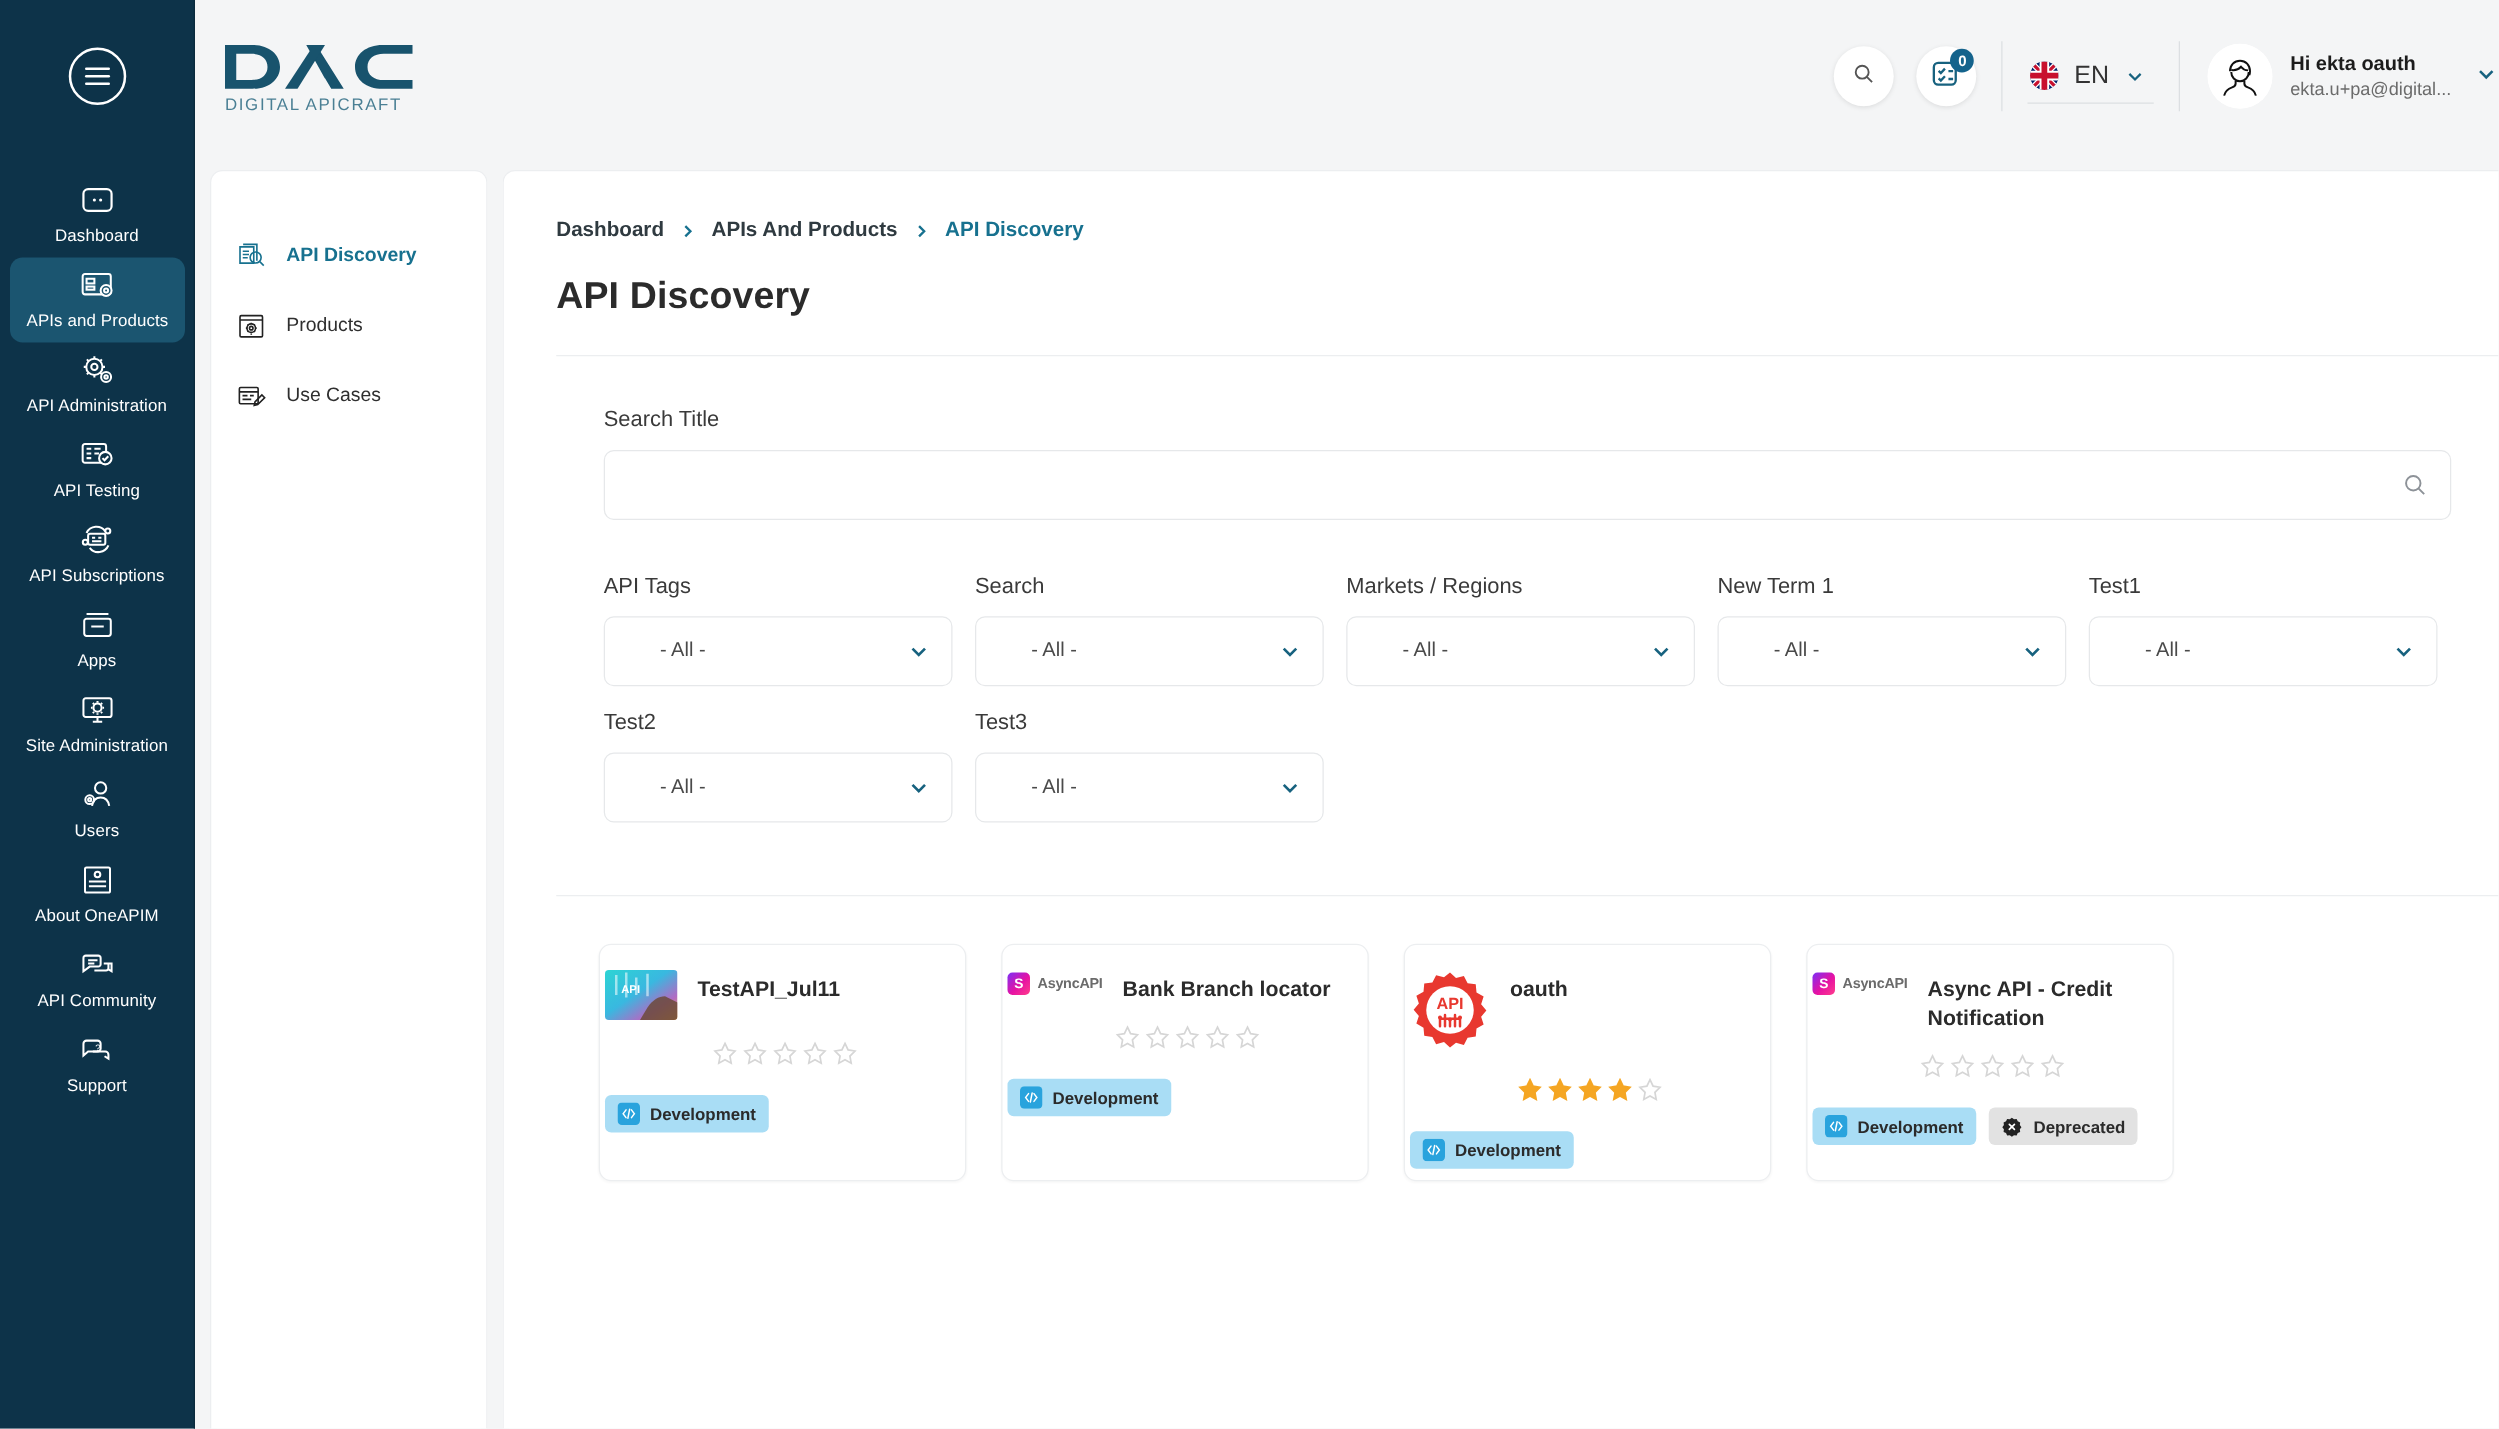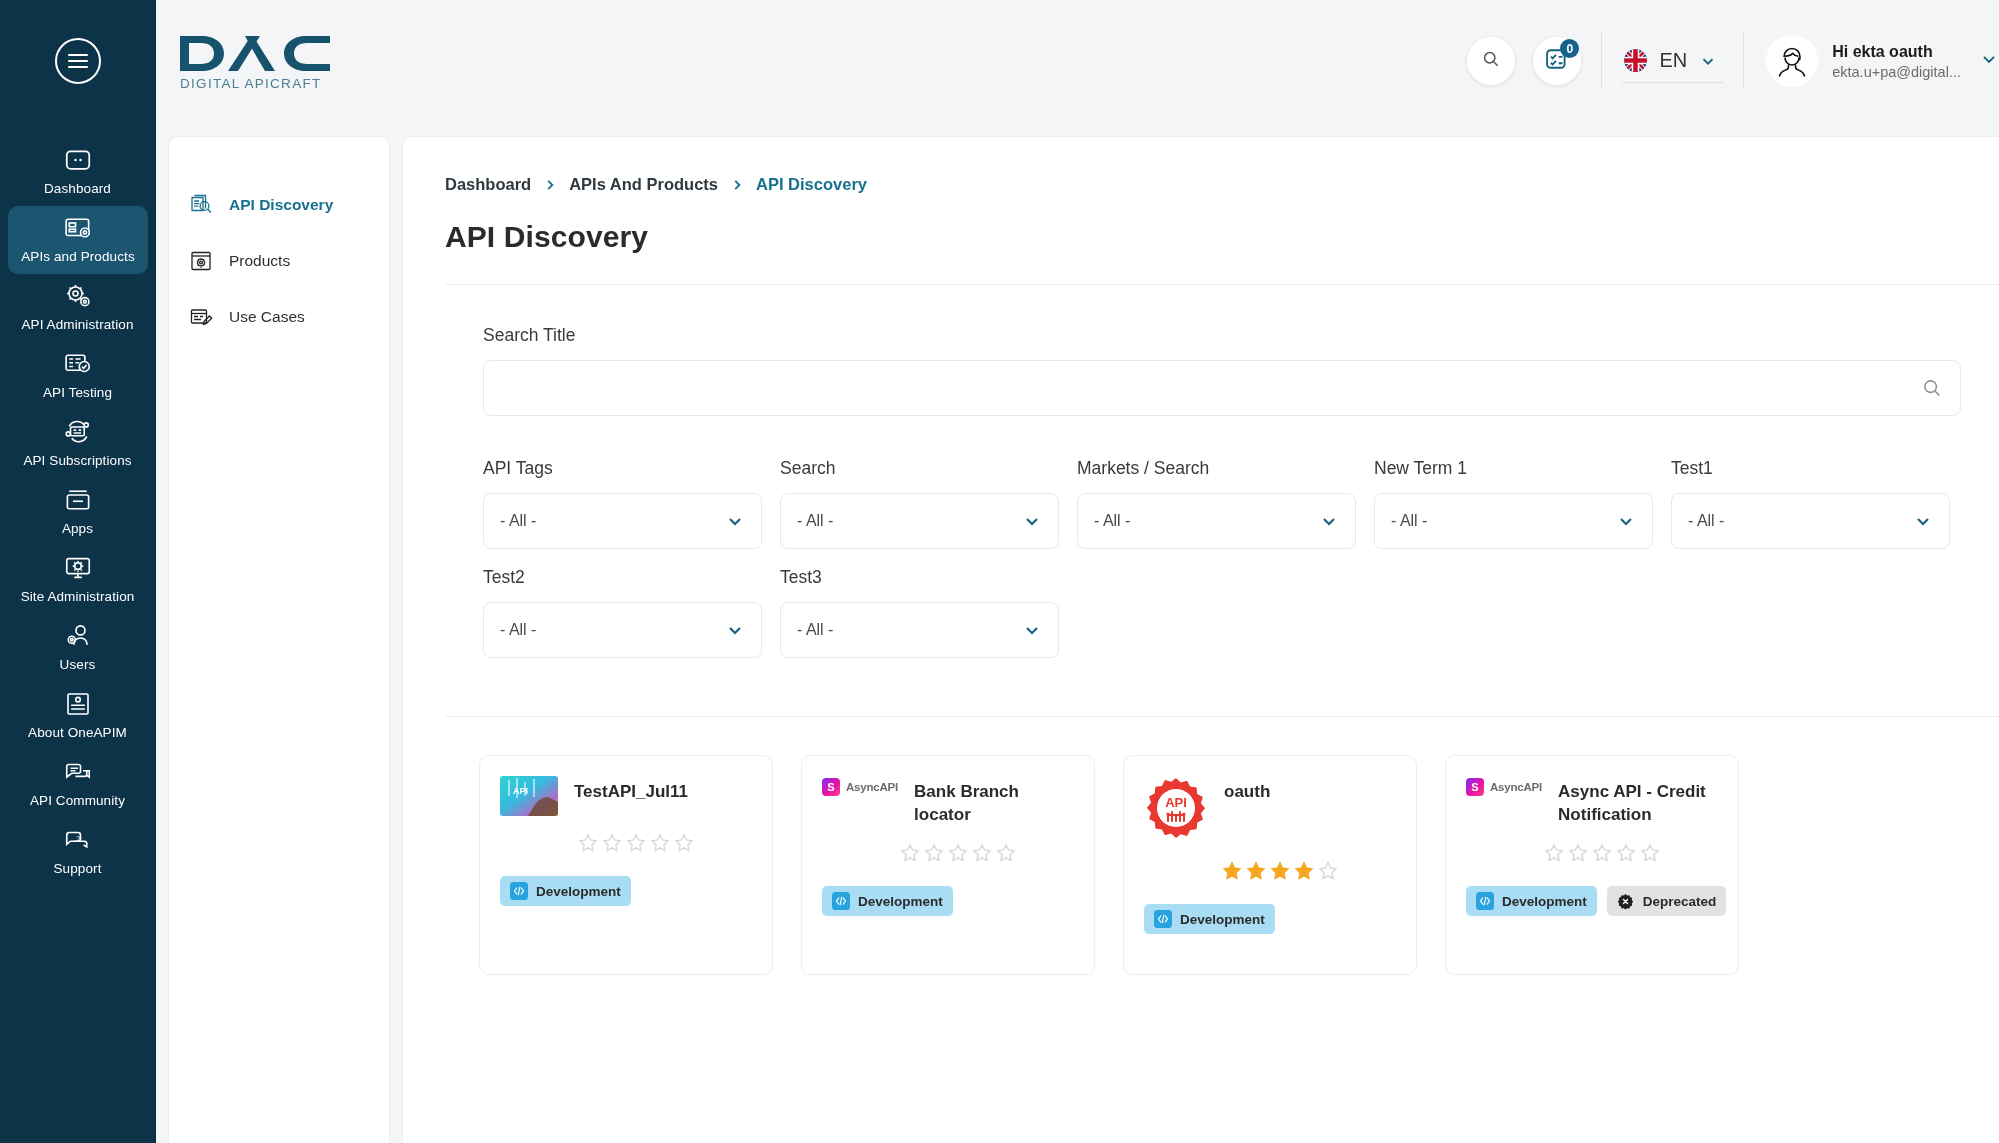--- a/index.html
+++ b/index.html
@@ -147,31 +147,31 @@
   }
   .search-ico { position:absolute; right: 18px; top: 17px; }
 
   .filter-grid { display:flex; gap: 18px; margin-top: 42px; flex-wrap: wrap; width: 1600px;}
   .filter-cell { width: 279px; }
   .select-box {
     height: 56px; border:1px solid #e6e8ea; border-radius: 8px; background:#fff;
     display:flex; align-items:center; justify-content:space-between;
     padding: 0 16px 0 16px; cursor:pointer;
   }
-  .select-value { font-size: 16px; color:#4a4a4a;}
+  .select-value { font-size: 16px; color:#4a4a4a;margin-left:28px;}
   .select-chev svg{display:block;}
   .filters-hr { height:1px; background:#eceef0; margin-top: 58px; margin-left: -38px;}
 
   
   .cards { display:flex; gap: 28px; padding: 38px 0 0 0; margin-left: -4px; }
   .card {
     width: 294px; flex: 0 0 294px;
     background:#fff; border:1px solid #eceef0; border-radius: 10px;
-    padding: 20px 20px 0 20px;
-    height: 220px; overflow:hidden;
+    padding: 20px 20px 0 4px;
+    height: 190px; overflow:hidden;
     box-shadow: 0 1px 2px rgba(0,0,0,.03);
   }
   .card-head { display:flex; align-items:flex-start; gap: 16px; }
   .card-logo { flex: 0 0 auto; }
   .thumb { width: 58px; height: 40px; border-radius:3px; overflow:hidden; display:block;}
   .asyncapi { display:flex; align-items:center; gap:6px; padding-top: 2px;}
   .asyncapi .sq {
     width: 18px; height:18px; border-radius:4px;
     background: linear-gradient(135deg,#7b2ff7 0%,#e612a3 55%,#ff3d8b 100%);
     display:flex;align-items:center;justify-content:center;
@@ -530,21 +530,21 @@
               <span class="select-value">- All -</span>
               <span class="select-chev">
                 <svg width="20" height="20" viewBox="0 0 24 24" fill="none" stroke="#17627f" stroke-width="2.6">
                     <path d="M6 9.5l6 6 6-6"></path>
                   </svg>
               </span>
             </div>
           </div>
 
           <div class="filter-cell">
-            <div class="field-label">Markets / Search</div>
+            <div class="field-label">Markets / Regions</div>
             <div class="select-box">
               <span class="select-value">- All -</span>
               <span class="select-chev">
                 <svg width="20" height="20" viewBox="0 0 24 24" fill="none" stroke="#17627f" stroke-width="2.6">
                     <path d="M6 9.5l6 6 6-6"></path>
                   </svg>
               </span>
             </div>
           </div>
 

